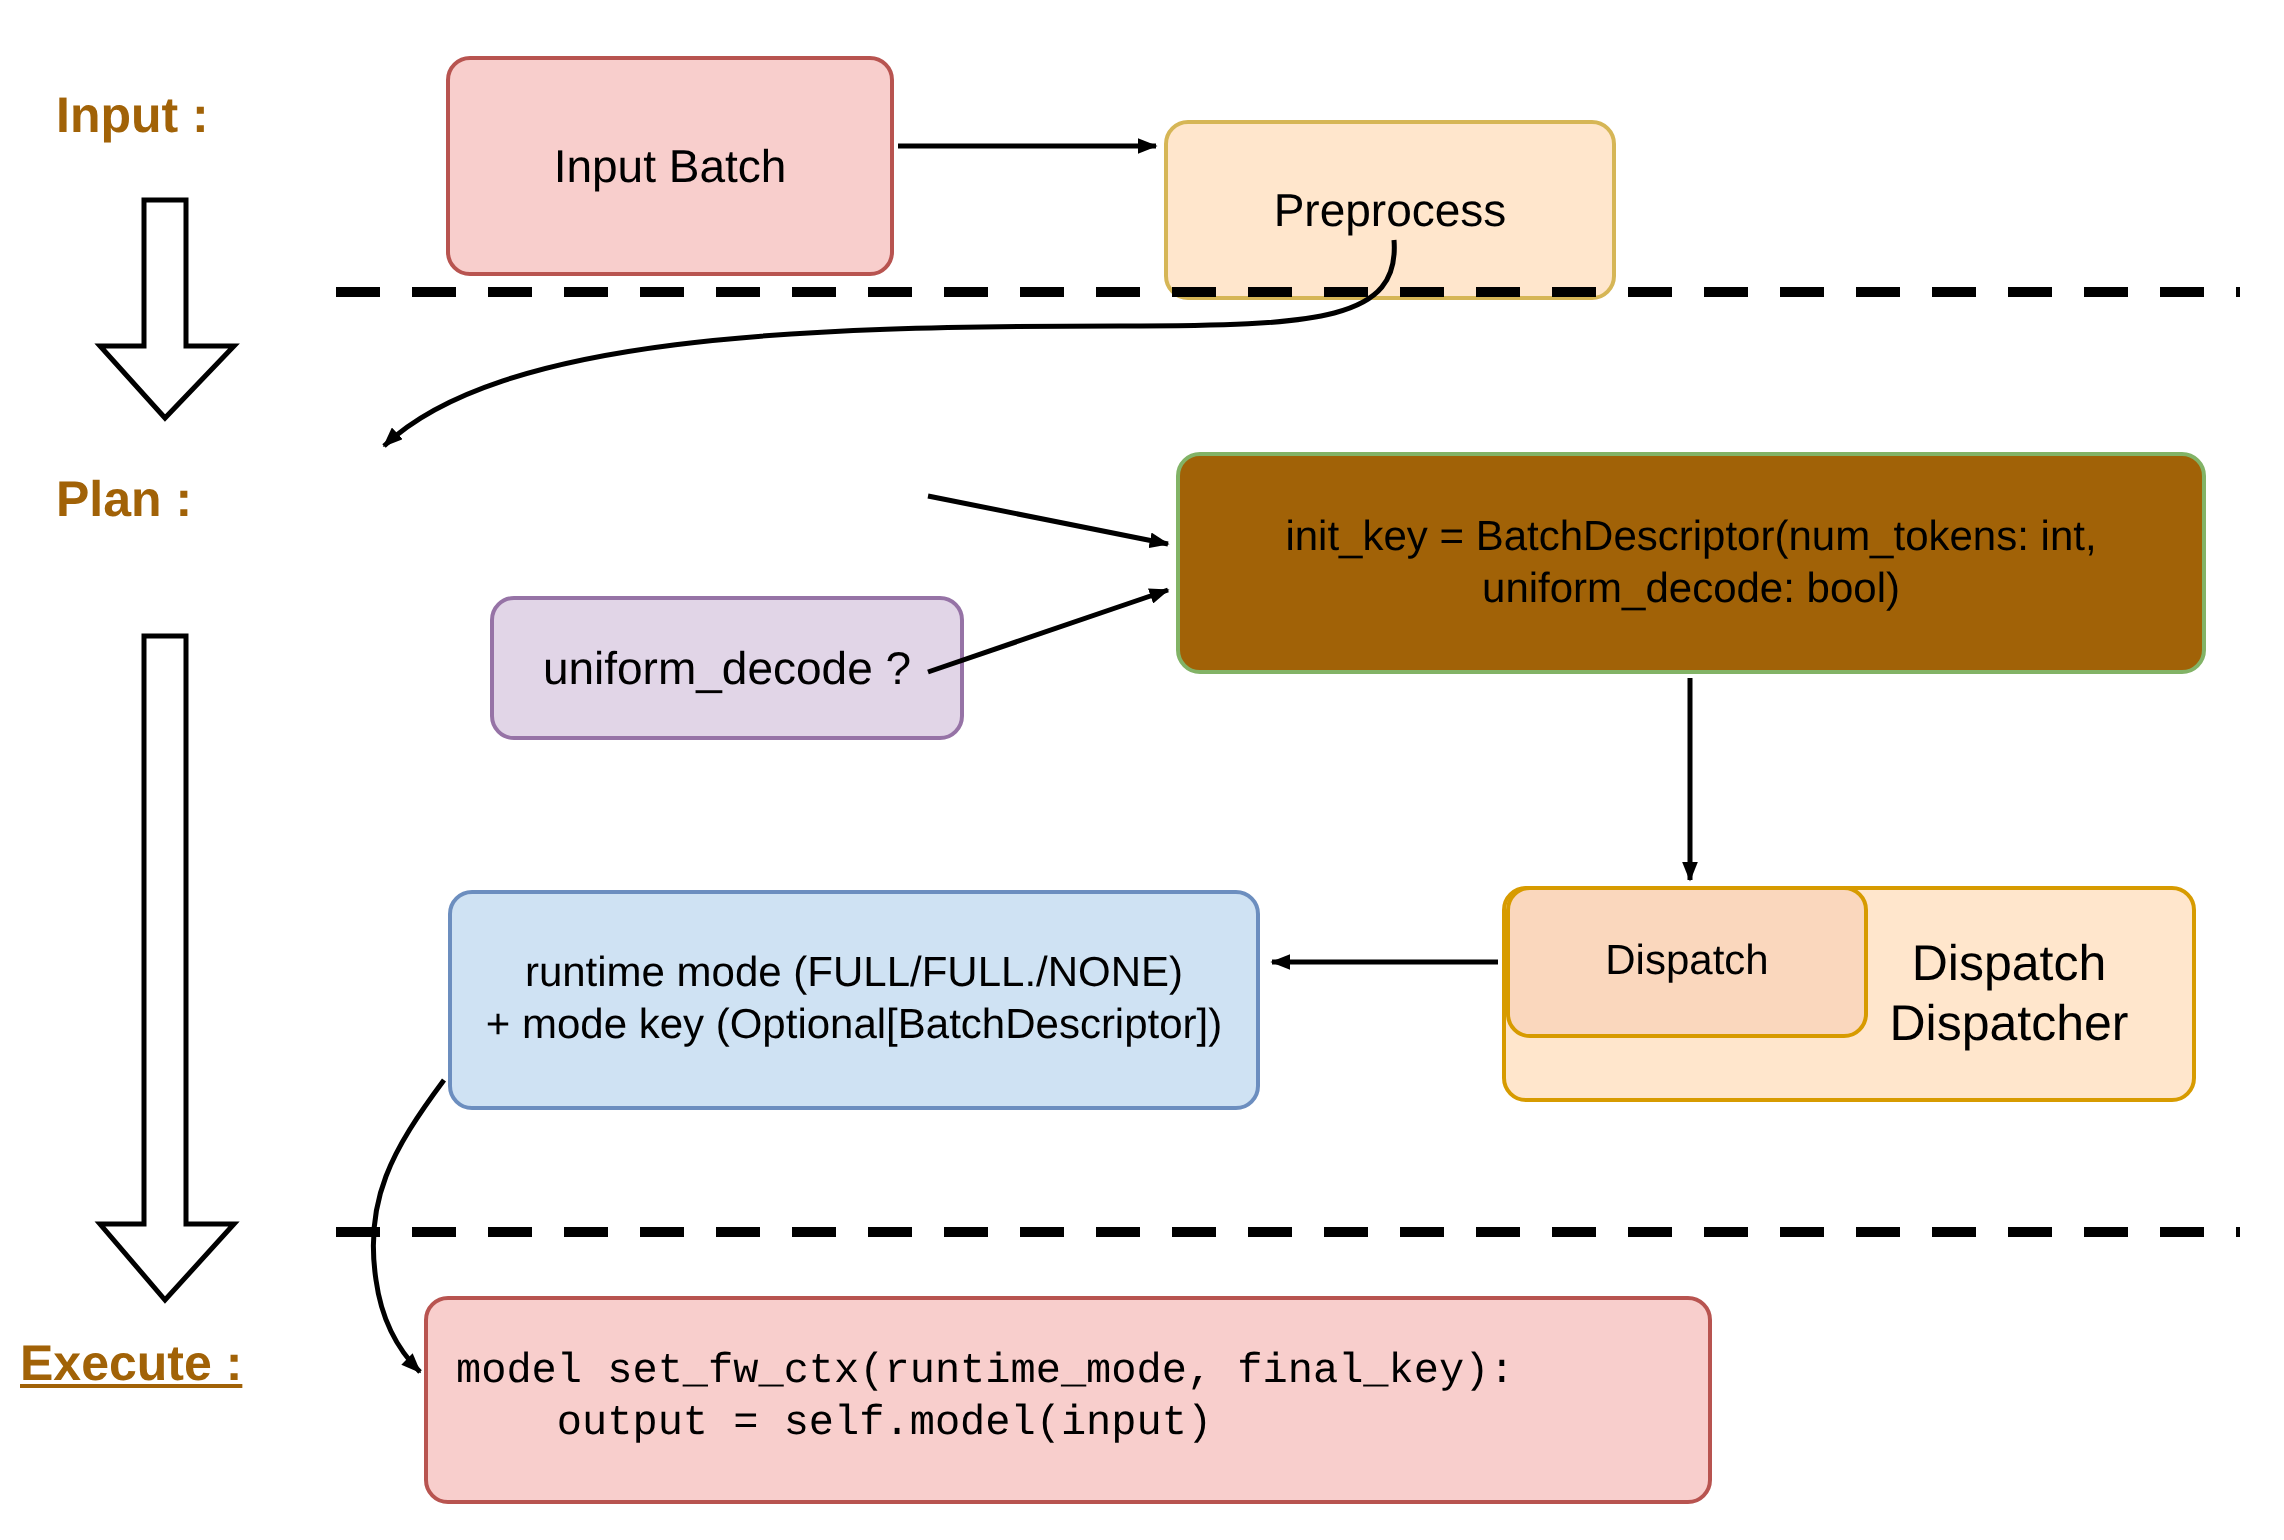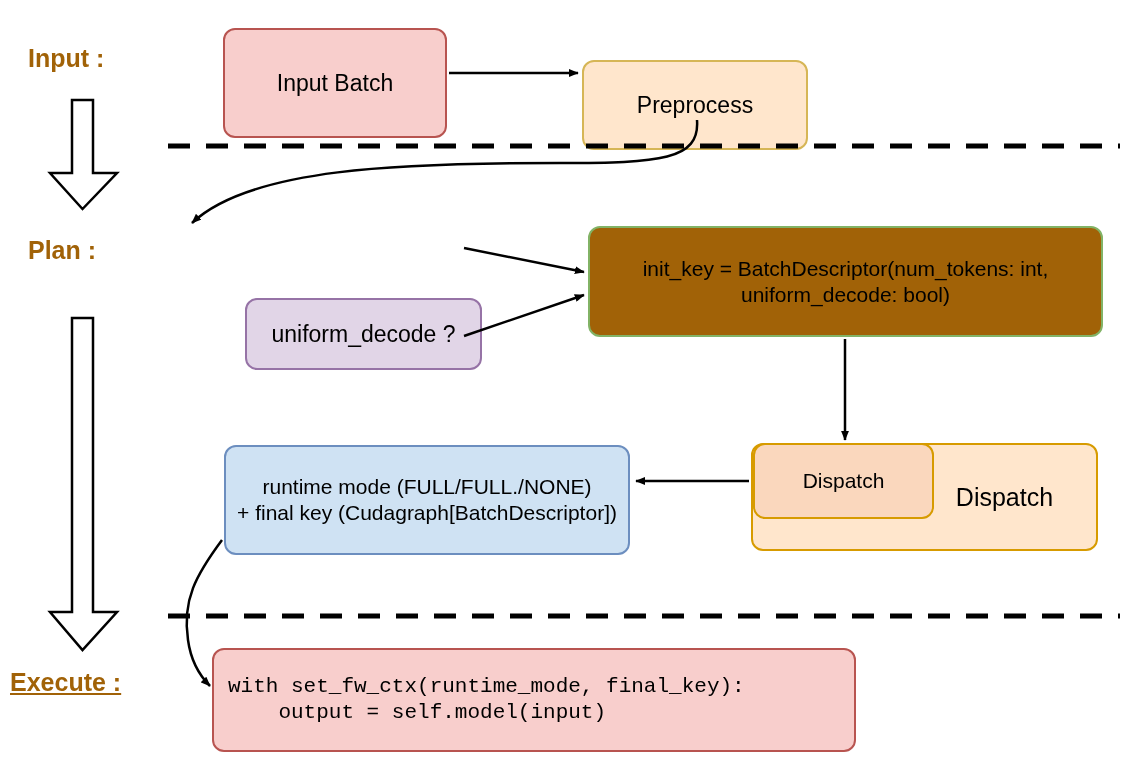--- a/index.html
+++ b/index.html
@@ -42,33 +42,34 @@
     <span>uniform_decode ?</span>
   </div>
 
   <div class="node n-green f20" style="left:588px;top:226px;width:515px;height:111px;flex-direction:column;">
     <span>init_key = BatchDescriptor(num_tokens: int,</span>
     <span>uniform_decode: bool)</span>
   </div>
 
   <div class="node n-orange-outer f24" style="left:751px;top:443px;width:347px;height:108px;flex-direction:column;justify-content:center;padding-left:160px;">
     <span>Dispatch</span>
+    <span>Dispatcher</span>
   </div>
 
   <div class="node n-orange-inner f20" style="left:753px;top:443px;width:181px;height:76px;">
     <span>Dispatch</span>
   </div>
 
   <div class="node n-blue f20" style="left:224px;top:445px;width:406px;height:110px;flex-direction:column;">
     <span>runtime mode (FULL/FULL./NONE)</span>
-    <span>+ final key (Cudagraph[BatchDescriptor])</span>
+    <span>+ mode key (Optional[BatchDescriptor])</span>
   </div>
 
   <div class="node n-pink code" style="left:212px;top:648px;width:644px;height:104px;flex-direction:column;align-items:flex-start;justify-content:center;">
-    <span>with set_fw_ctx(runtime_mode, final_key):</span>
+    <span>model set_fw_ctx(runtime_mode, final_key):</span>
     <span>    output = self.model(input)</span>
   </div>
 
   <svg class="overlay" viewBox="0 0 1142 770">
     <defs>
       <marker id="ah" markerWidth="10" markerHeight="8" refX="9.2" refY="4" orient="auto" markerUnits="userSpaceOnUse">
         <path d="M0,0 L10,4 L0,8 z" fill="#000"></path>
       </marker>
     </defs>
 

